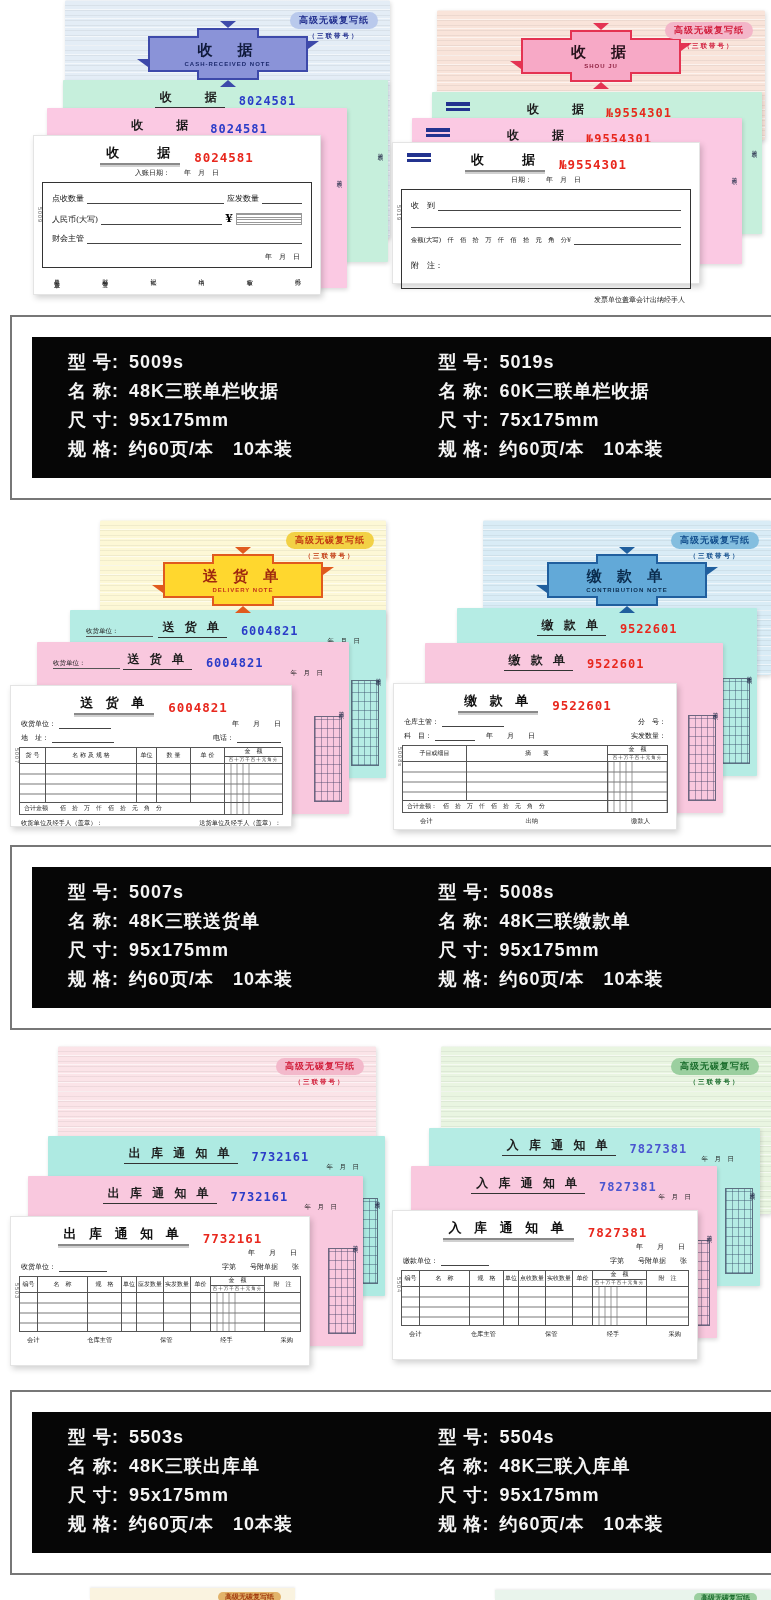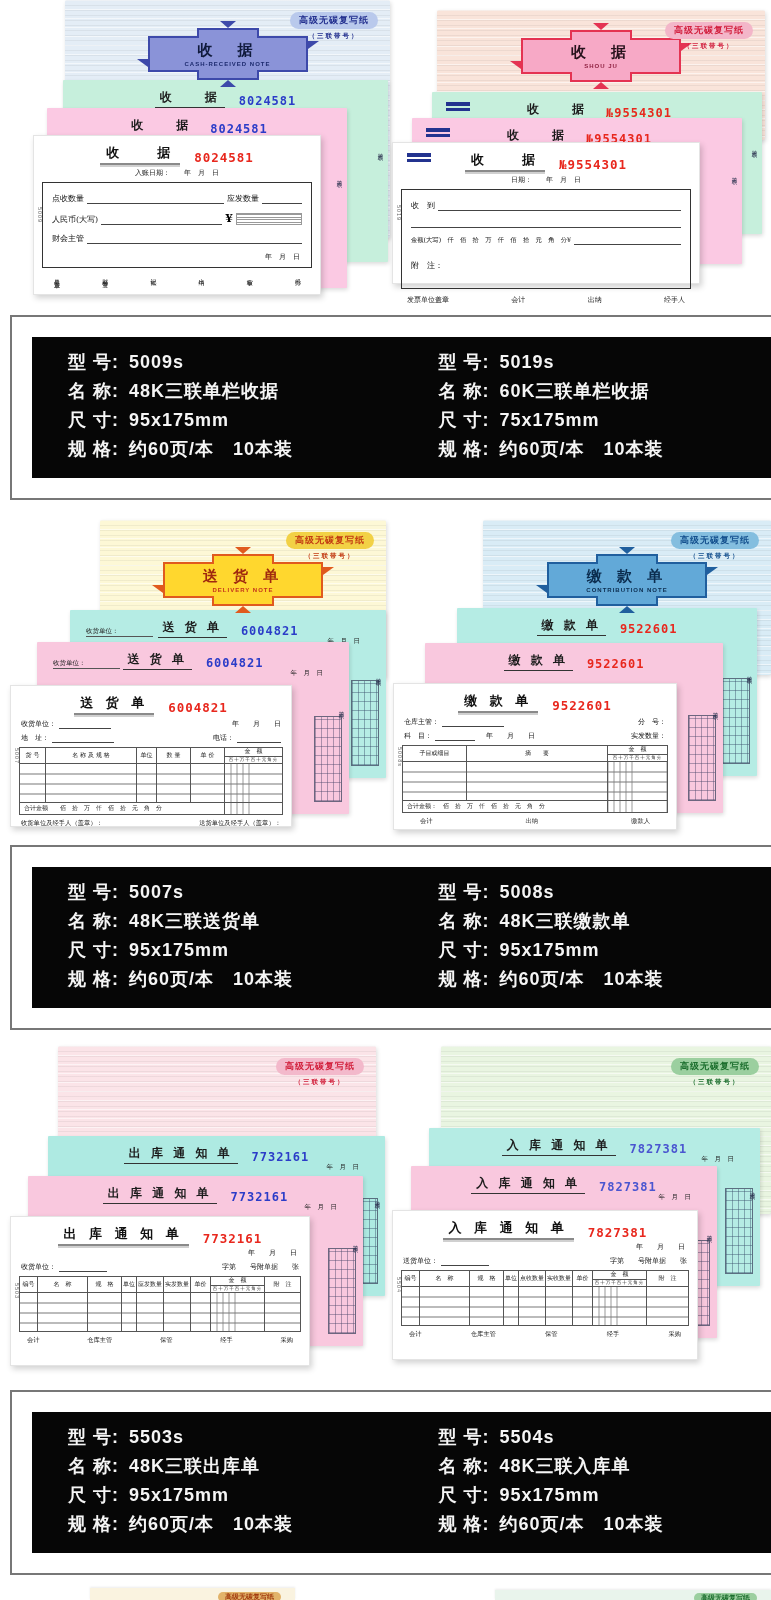--- a/index.html
+++ b/index.html
@@ -62,21 +62,21 @@
   .fr{display:flex;align-items:flex-end;gap:3px;margin:8px 4px;font-family:"DejaVu Serif",serif;}
   .fr.rt{justify-content:flex-end;margin:3px 6px;}
   .fl{font-size:8px;color:#111;white-space:nowrap;}
   .fl.xs{font-size:6.3px;} .fl.sm{font-size:7px;}
   .u{border-bottom:1px solid #444;height:8px;display:inline-block;}
   .yen{font-size:11px;font-weight:700;font-family:"DejaVu Serif",serif;}
   .ylines{width:64px;height:10px;border:1px solid #999;
           background:repeating-linear-gradient(180deg,#999 0 1px,transparent 1px 2.6px);}
   .vfoot{display:flex;justify-content:space-between;padding:4px 18px 0;}
   .vfoot span{writing-mode:vertical-rl;font-size:6px;height:26px;letter-spacing:1px;font-family:"DejaVu Serif",serif;color:#222;}
-  .hfoot{display:flex;justify-content:space-between;padding:4px 14px;font-size:7px;font-family:Liberation Serif, serif;color:#222;}
+  .hfoot{display:flex;justify-content:flex-end;padding:4px 14px;font-size:7px;font-family:Liberation Serif, serif;color:#222;}
   .ffoot{display:flex;justify-content:space-between;padding:3px 10px;font-size:6.3px;font-family:"DejaVu Serif",serif;color:#222;}
   .ffoot.f5{padding:3px 16px;}
   .row2{display:flex;align-items:flex-end;gap:3px;margin:4px 10px;font-family:"DejaVu Serif",serif;}
   .row2.rt{justify-content:flex-end;margin:2px 12px;}
   .ml{margin-left:auto;}
   .scode{position:absolute;left:3px;top:50%;transform:translateY(-50%);writing-mode:vertical-rl;
          font-size:5.5px;color:#666;letter-spacing:1px;}
   
   table.ft{border-collapse:collapse;margin:3px 8px 1px;table-layout:fixed;width:calc(100% - 16px);}
   .ft th,.ft td{border:1px solid #555;padding:0;text-align:center;font-family:"DejaVu Serif",serif;
@@ -620,21 +620,21 @@
   </div>
   <div class="white" style="left:7px;top:200px;width:306px;height:150px;">
     <div class="whead">
         <span class="wtitle">入 库 通 知 单</span>
       <span class="wserial">7827381</span>
       </div>
     <div class="row2 rt">
         <span class="fl sm">年　　月　　日</span>
       </div>
     <div class="row2">
-        <span class="fl sm">送货单位：</span>
+        <span class="fl sm">缴款单位：</span>
         <i class="u" style="width:48px"></i>
       <span class="fl sm ml">字第　　号附单据　　张</span>
       </div>
     <table class="ft">
       <colgroup>
           <col style="width:18px">
           <col style="width:50px">
           <col style="width:34px">
           <col style="width:15px">
           <col style="width:27px">

